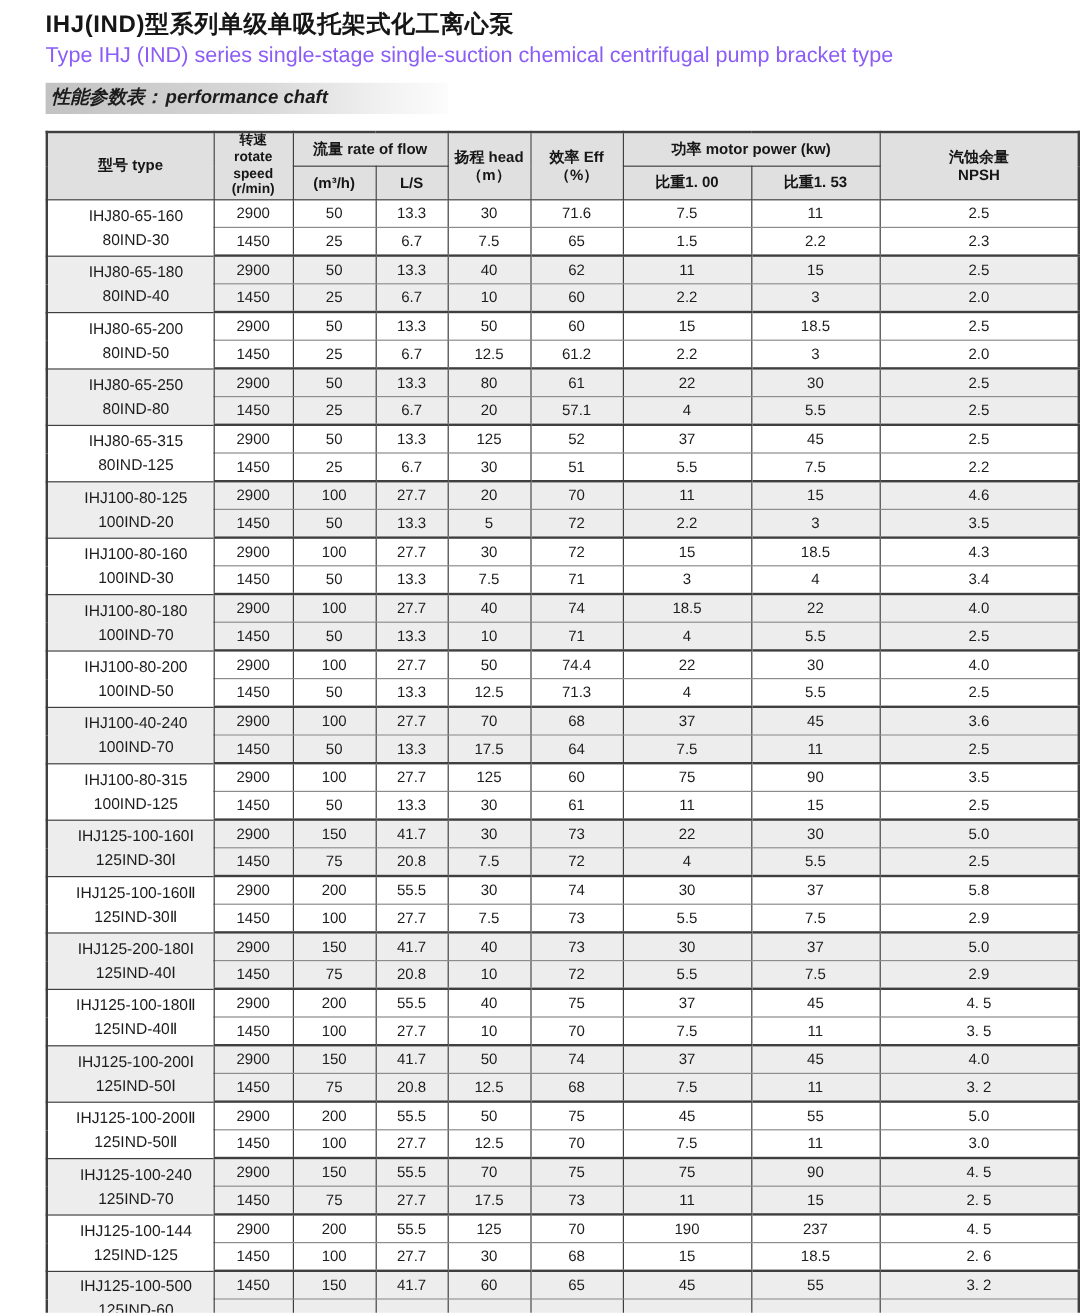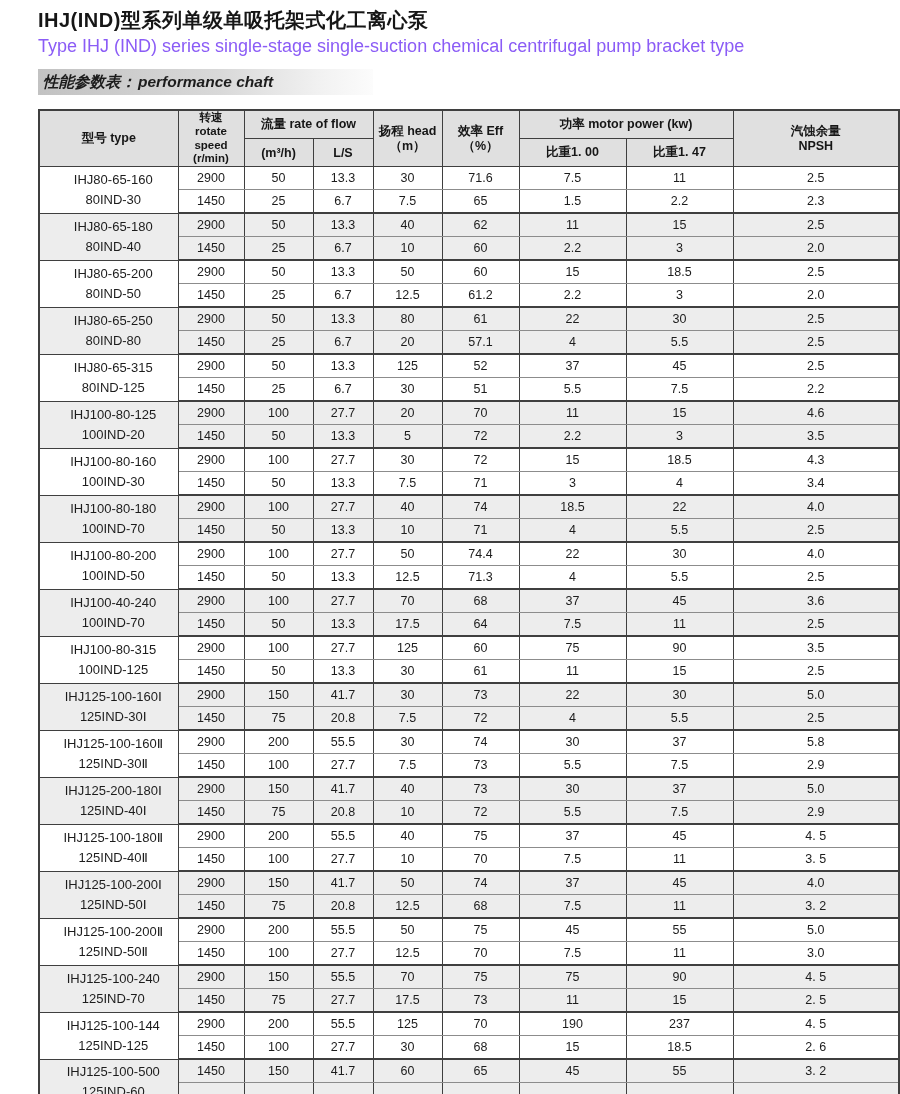--- a/index.html
+++ b/index.html
@@ -131,21 +131,21 @@
         <th colspan="2" class="grp">功率 motor power (kw)</th>
         <th rowspan="2" class="stack">
           <div>汽蚀余量</div>
           <div>NPSH</div>
         </th>
       </tr>
       <tr class="h2">
         <th>(m³/h)</th>
         <th>L/S</th>
         <th>比重1. 00</th>
-        <th>比重1. 47</th>
+        <th>比重1. 53</th>
       </tr>
     </thead>
     <tbody id="table-body">
         <tr class="r1">
           <td rowspan="2" class="type-cell">
             <div>IHJ80-65-160</div>
             <div>80IND-30</div>
           </td>
           <td class="val">2900</td>
           <td class="val">50</td>

